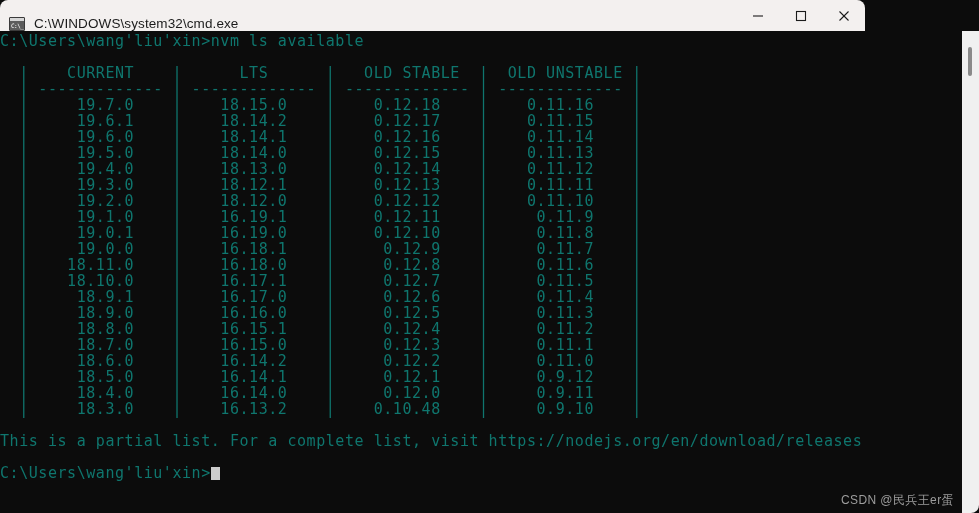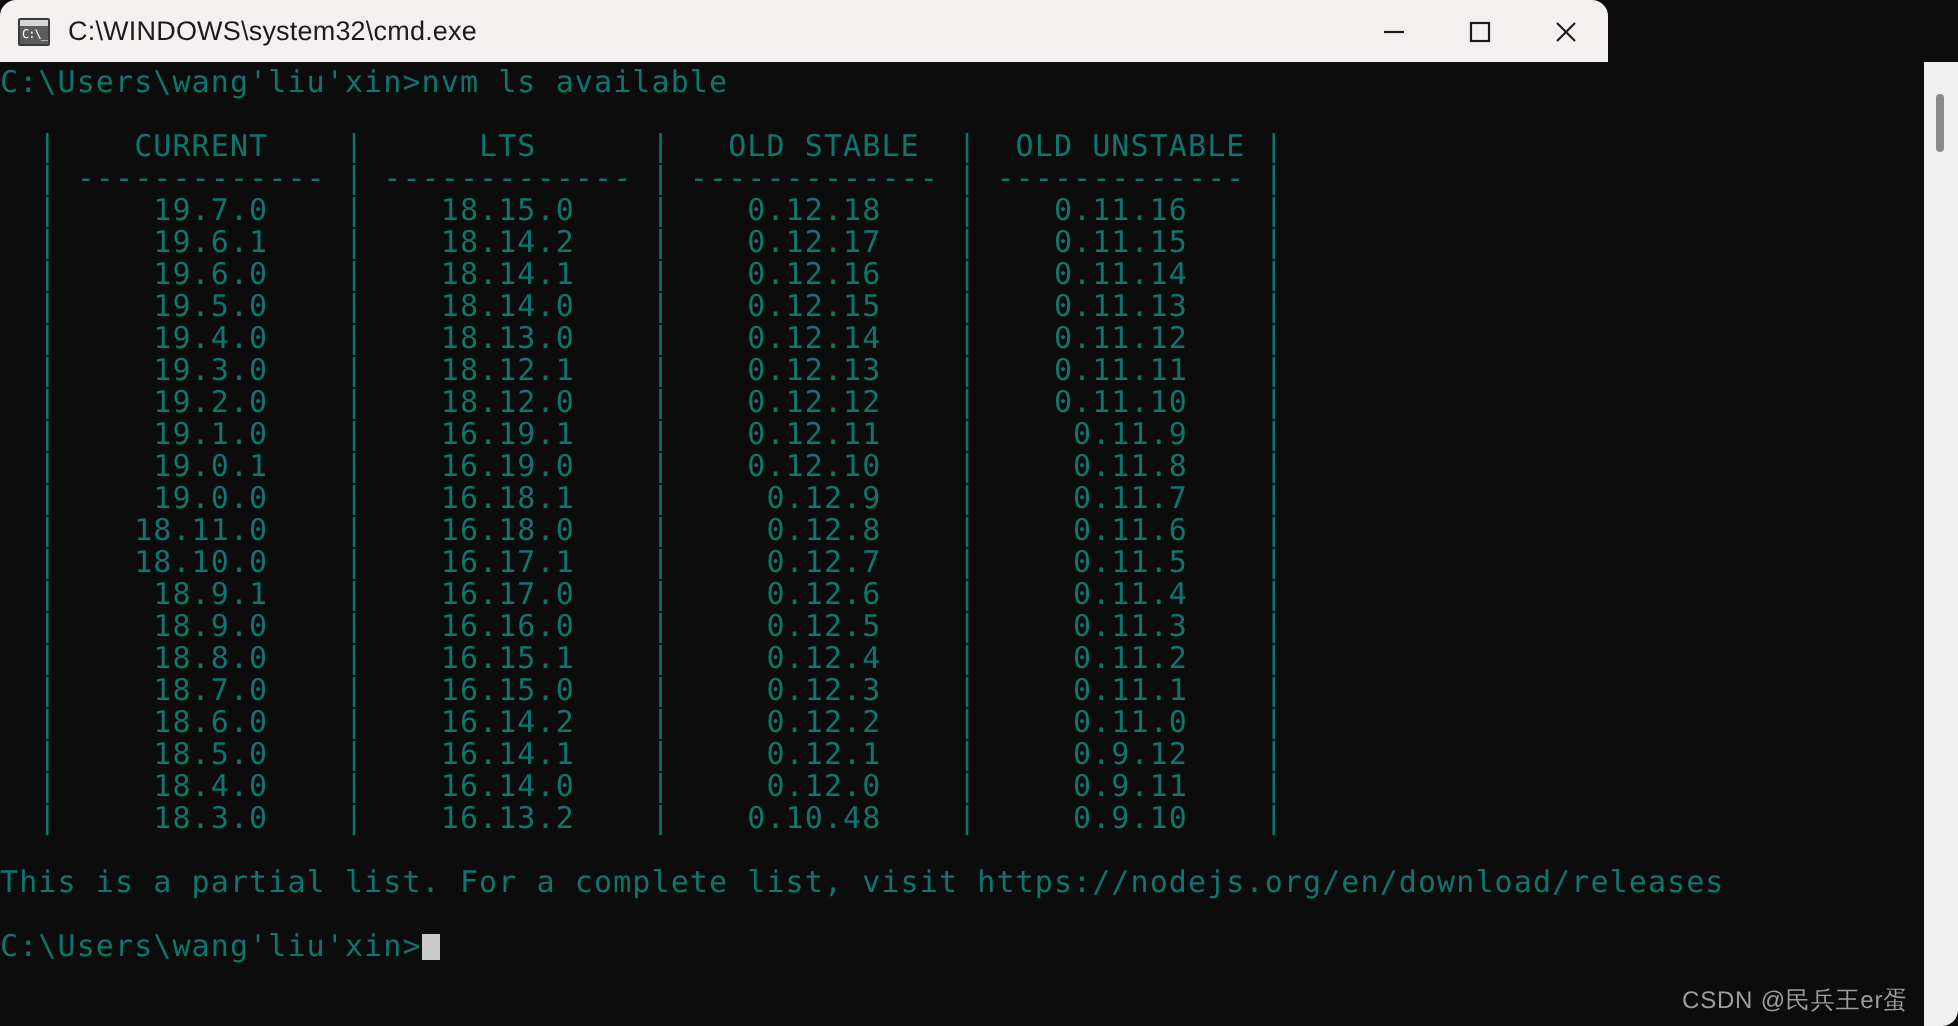--- a/index.html
+++ b/index.html
@@ -15,27 +15,27 @@
     width: 979px;
     height: 513px;
     overflow: hidden;
     background: #0c0c0c;
     box-sizing: border-box;
   }
   
   .titlebar {
     position: absolute;
     left: 0; top: 0;
-    width: 804px;
+    width: 865px;
     height: 31px;
     background: #f3f0ef;
     border-top-left-radius: 8px;
     border-top-right-radius: 8px;
     display: flex;
-    align-items: center;
+    align-items: flex-end;
     box-sizing: border-box;
   }
   .title-icon {
     width: 16px;
     height: 14px;
     margin-left: 9px;
     margin-right: 9px;
     flex: 0 0 auto;
     position: relative;
     background: #5c5c5c;

